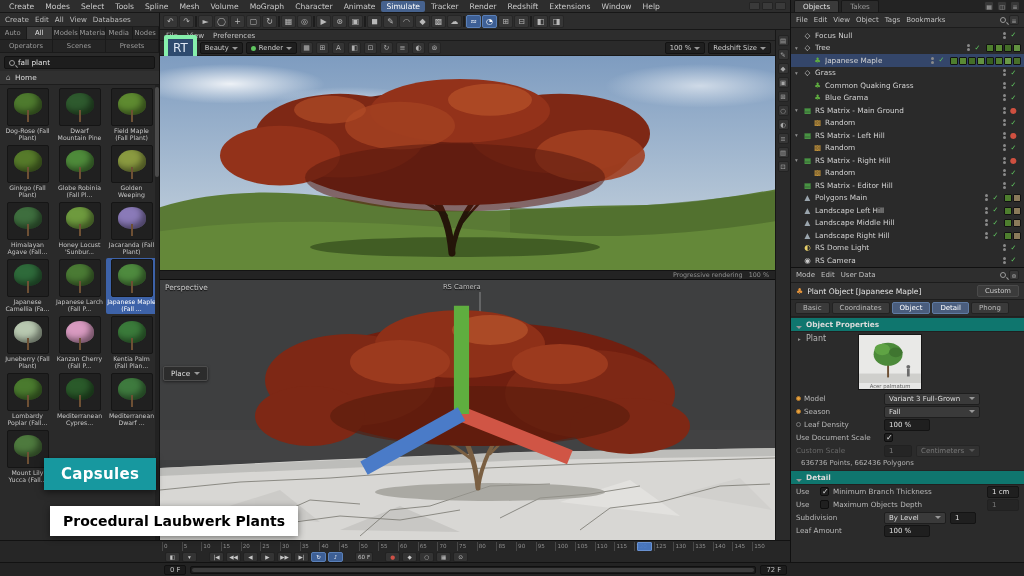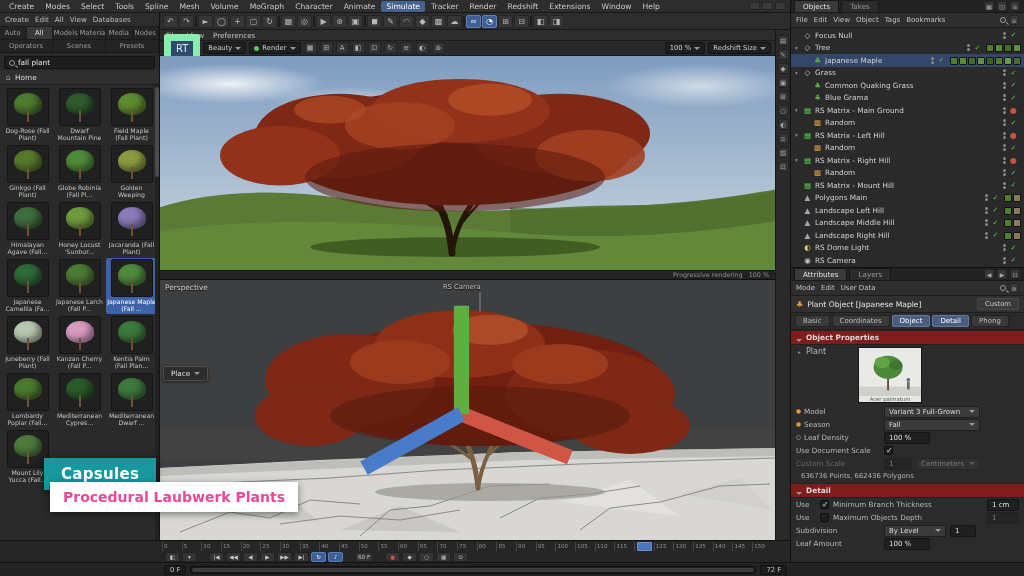--- a/index.html
+++ b/index.html
@@ -41,21 +41,21 @@
   .plabel{font-size:6.2px;color:#c6c6c6;line-height:1.18;text-align:center;height:15px;overflow:hidden;width:49px;margin-top:1px;word-break:break-word}
   .plant.sel .plabel{color:#fff}
   .ab-scroll{position:absolute;right:0;top:0;bottom:0;width:4px;background:#222}
   .ab-scroll .thumb{position:absolute;left:0;top:2px;width:4px;height:90px;background:#4a4a4a;border-radius:2px}
 
   
   .center{position:absolute;left:160px;top:30px;width:615px;height:510px;background:#252525;z-index:2}
   .rv{position:absolute;left:0;top:0;width:615px;height:250px;background:#272727;border-bottom:1px solid #0e0e0e}
   .rv-menus{height:11px;display:flex;gap:9px;align-items:center;padding:0 6px;font-size:7.2px;background:#2d2d2d;border-bottom:1px solid #1b1b1b;color:#c2c2c2}
   .rv-bar{height:15px;display:flex;align-items:center;gap:3px;padding:0 4px;background:#2a2a2a;border-bottom:1px solid #191919}
-  .rv-btn{padding:2px 5px;background:#2e4a6e;border:7px solid #86efac;border-radius:2px;color:#dfe8f5;font-size:10px}
+  .rv-btn{padding:2px 5px;background:#2e4a6e;border:4px solid #86efac;border-radius:2px;color:#dfe8f5;font-size:12px}
   .dd{display:flex;align-items:center;gap:3px;background:#1f1f1f;border:1px solid #131313;border-radius:2px;padding:1px 4px;font-size:6.8px;color:#ccc;white-space:nowrap}
   .caret{width:0;height:0;border-left:3px solid transparent;border-right:3px solid transparent;border-top:3px solid #999;flex:0 0 auto}
   .gdot{width:5px;height:5px;border-radius:50%;background:#5fc45f;flex:0 0 auto}
   .rv-ico{width:13px;height:12px;display:flex;align-items:center;justify-content:center;background:#343434;border:1px solid #242424;border-radius:2px;font-size:7px;color:#b0b0b0}
   .rv-right{margin-left:auto;display:flex;gap:3px;align-items:center}
   .rv-canvas{position:absolute;left:0;top:26px;width:615px;height:215px;overflow:hidden;background:#000}
   .rv-canvas svg{display:block;width:100%;height:100%}
   .rv-status{position:absolute;left:0;bottom:0;width:615px;height:9px;background:#232323;border-top:1px solid #141414;display:flex;justify-content:flex-end;align-items:center;padding:0 6px;font-size:6.4px;color:#909090;gap:6px}
 
   .vp{position:absolute;left:0;top:250px;width:615px;height:260px;background:#3e3f40;overflow:hidden}
@@ -93,21 +93,21 @@
   .otag{width:8px;height:8px;border-radius:1px;display:inline-block;margin-left:1px;border:1px solid #121212;vertical-align:middle}
 
   
   .am{flex:1;display:flex;flex-direction:column;background:#2b2b2b;border-top:1px solid #101010;overflow:hidden}
   .am-title{display:flex;align-items:center;gap:4px;padding:2px 5px;font-size:7.6px;color:#e4e4e4;background:#303030;border-bottom:1px solid #1d1d1d}
   .am-title .plant-ico{color:#e8953a;font-size:8px}
   .btn{margin-left:auto;background:#3b3b3b;border:1px solid #4a4a4a;padding:1px 7px;border-radius:2px;font-size:6.8px;color:#ccc}
   .am-stabs{display:flex;gap:2px;padding:2px 4px;background:#2b2b2b;border-bottom:1px solid #202020}
   .am-stab{padding:1px 7px;background:#3a3a3a;border:1px solid #222;border-radius:2px;font-size:7px;color:#bbb}
   .am-stab.active{background:#4a5d7d;border-color:#5f7ba3;color:#fff}
-  .am-sec{padding:2px 5px;font-size:7.4px;color:#dcdcdc;background:#7f1d1d;border-top:1px solid #242424;border-bottom:1px solid #202020;display:flex;gap:4px;align-items:flex-end;font-weight:bold}
+  .am-sec{padding:2px 5px;font-size:7.4px;color:#dcdcdc;background:#0f766e;border-top:1px solid #242424;border-bottom:1px solid #202020;display:flex;gap:4px;align-items:flex-end;font-weight:bold}
   .am-row{display:flex;align-items:center;height:13px;padding:0 5px;font-size:7.2px;gap:4px}
   .am-label{width:84px;flex:0 0 auto;color:#b8b8b8;display:flex;align-items:center;gap:3px;white-space:nowrap;overflow:hidden}
   .kdot{width:5px;height:5px;border-radius:50%;border:1px solid #b27a2e;background:#e8a03a;flex:0 0 auto}
   .kdot.empty{background:#2b2b2b;border-color:#777}
   .am-dd{min-width:96px;display:flex;align-items:center;background:#3a3a3a;border:1px solid #1e1e1e;border-radius:2px;padding:1px 4px;gap:4px;color:#dedede;font-size:7px}
   .am-dd .caret{margin-left:auto}
   .am-dd.focus{background:#3d5f95;border-color:#6a8fc0;color:#fff}
   .am-field{min-width:46px;background:#1f1f1f;border:1px solid #141414;border-radius:2px;padding:1px 4px;color:#e0e0e0;font-size:7px;display:flex;align-items:center}
   .chk{width:9px;height:9px;background:#1f1f1f;border:1px solid #0e0e0e;border-radius:2px;position:relative;flex:0 0 auto}
   .chk.on::after{content:"✓";position:absolute;left:1px;top:-1.5px;font-size:8px;color:#e0e0e0}
@@ -129,21 +129,21 @@
   .tl-gap{width:8px}
 
   
   .sb{position:absolute;left:0;top:562px;width:1024px;height:14px;background:#232323;border-top:1px solid #121212;display:flex;align-items:center;font-size:6.8px;color:#bdbdbd;z-index:6}
   .sb-frame{background:#1c1c1c;border:1px solid #111;padding:0 5px;height:10px;line-height:9px;border-radius:2px;flex:0 0 auto}
   .sb-slider{height:8px;background:#1b1b1b;border:1px solid #101010;border-radius:2px;flex:0 0 auto;width:566px;margin:0 4px;position:relative}
   .sb-slider .range{position:absolute;left:1px;top:1px;bottom:1px;right:1px;background:#3c3c3c;border-radius:2px}
 
   
   .badge-capsules{position:absolute;left:44px;top:458px;background:#17989f;color:#fff;font-weight:bold;font-size:15px;padding:7px 17px;letter-spacing:.3px;box-shadow:0 2px 7px rgba(0,0,0,.55);z-index:20}
-  .badge-title{position:absolute;left:50px;top:482px;background:#ffffff;color:#ec4899;font-weight:bold;font-size:14px;padding:7px 13px;box-shadow:0 2px 7px rgba(0,0,0,.45);z-index:20;white-space:nowrap}
+  .badge-title{position:absolute;left:50px;top:506px;background:#ffffff;color:#000000;font-weight:bold;font-size:14px;padding:7px 13px;box-shadow:0 2px 7px rgba(0,0,0,.45);z-index:20;white-space:nowrap}
 </style>
 </head>
 <body>
 
 <div class="app">
 
   <div class="menubar">
     <span class="mi">Create</span>
       <span class="mi">Modes</span>
       <span class="mi">Select</span>
@@ -705,21 +705,21 @@
                 <span class="om-dot"></span>
                 <span class="om-dot"></span>
               </span>
             <span class="om-chk">✓</span>
             <span></span>
           </span>
         </div>
           <div class="om-row" style="padding-left: 2px;">
           <span class="om-arrow"></span>
           <span class="om-ico" style="color: rgb(86, 194, 78);">▦</span>
-          <span class="om-name">RS Matrix - Mount Hill</span>
+          <span class="om-name">RS Matrix - Editor Hill</span>
           <span class="om-ctrl">
             <span class="om-dots">
                 <span class="om-dot"></span>
                 <span class="om-dot"></span>
               </span>
             <span class="om-chk">✓</span>
             <span></span>
           </span>
         </div>
           <div class="om-row" style="padding-left: 2px;">
@@ -797,29 +797,20 @@
                 <span class="om-dot"></span>
               </span>
             <span class="om-chk">✓</span>
             <span></span>
           </span>
         </div>
       </div>
     </div>
 
     <div class="am">
-      <div class="ptabs">
-        <span class="ptab active">Attributes</span>
-          <span class="ptab">Layers</span>
-        <span class="icos">
-          <span class="mini-ico">◀</span>
-          <span class="mini-ico">▶</span>
-          <span class="mini-ico">⊡</span>
-        </span>
-      </div>
       <div class="pmenus">
         <span>Mode</span>
           <span>Edit</span>
           <span>User Data</span>
         <span class="icos">
           <span class="search-ico"></span>
           <span class="mini-ico">⊛</span>
         </span>
       </div>
       <div class="am-title">

